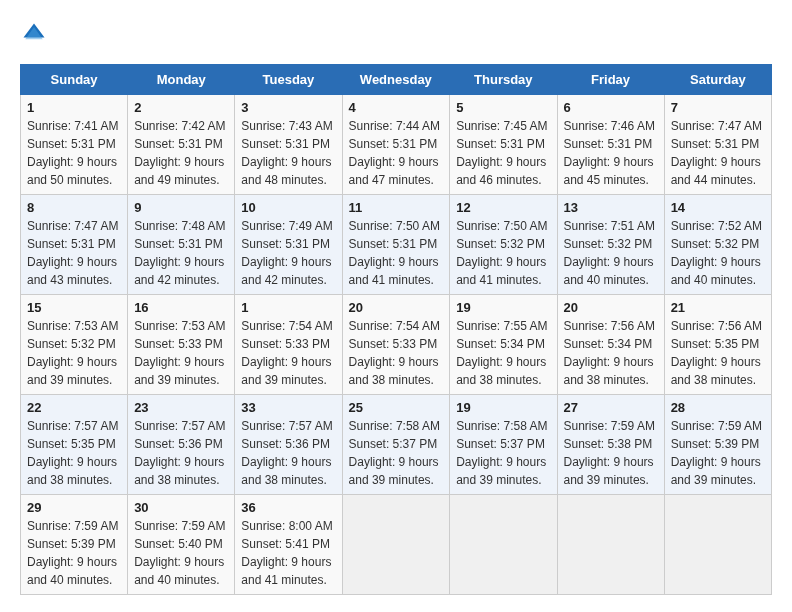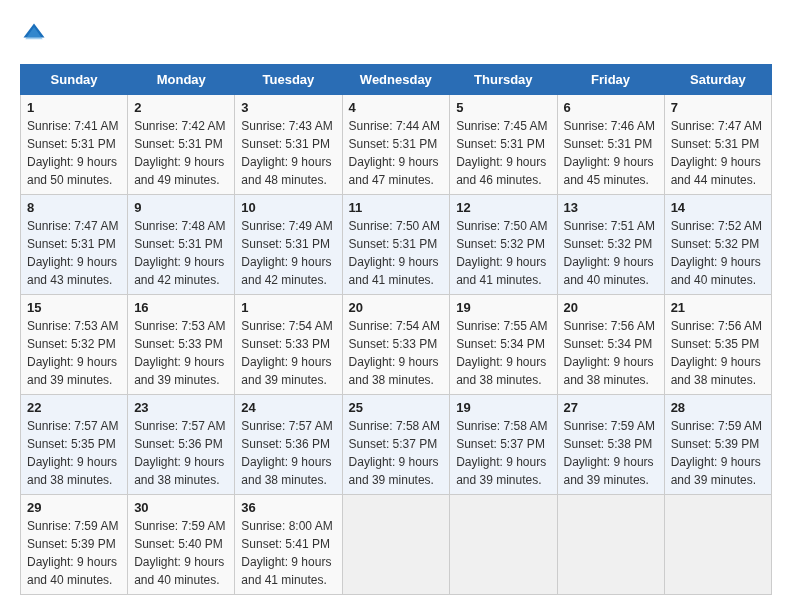--- a/index.html
+++ b/index.html
@@ -222,21 +222,21 @@
       <tr>
         <td>
           <span class="day-number">22</span>
           <div class="day-detail">Sunrise: 7:57 AM<br>Sunset: 5:35 PM<br>Daylight: 9 hours and 38 minutes.</div>
         </td>
         <td>
           <span class="day-number">23</span>
           <div class="day-detail">Sunrise: 7:57 AM<br>Sunset: 5:36 PM<br>Daylight: 9 hours and 38 minutes.</div>
         </td>
         <td>
-          <span class="day-number">24</span>
+          <span class="day-number">33</span>
           <div class="day-detail">Sunrise: 7:57 AM<br>Sunset: 5:36 PM<br>Daylight: 9 hours and 38 minutes.</div>
         </td>
         <td>
           <span class="day-number">25</span>
           <div class="day-detail">Sunrise: 7:58 AM<br>Sunset: 5:37 PM<br>Daylight: 9 hours and 39 minutes.</div>
         </td>
         <td>
           <span class="day-number">19</span>
           <div class="day-detail">Sunrise: 7:58 AM<br>Sunset: 5:37 PM<br>Daylight: 9 hours and 39 minutes.</div>
         </td>

